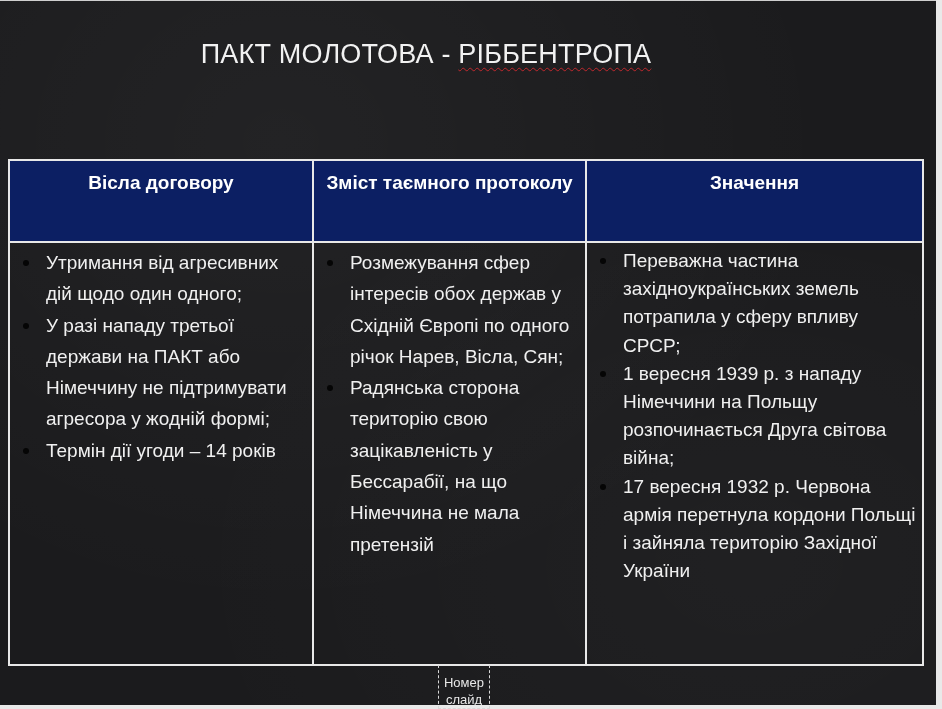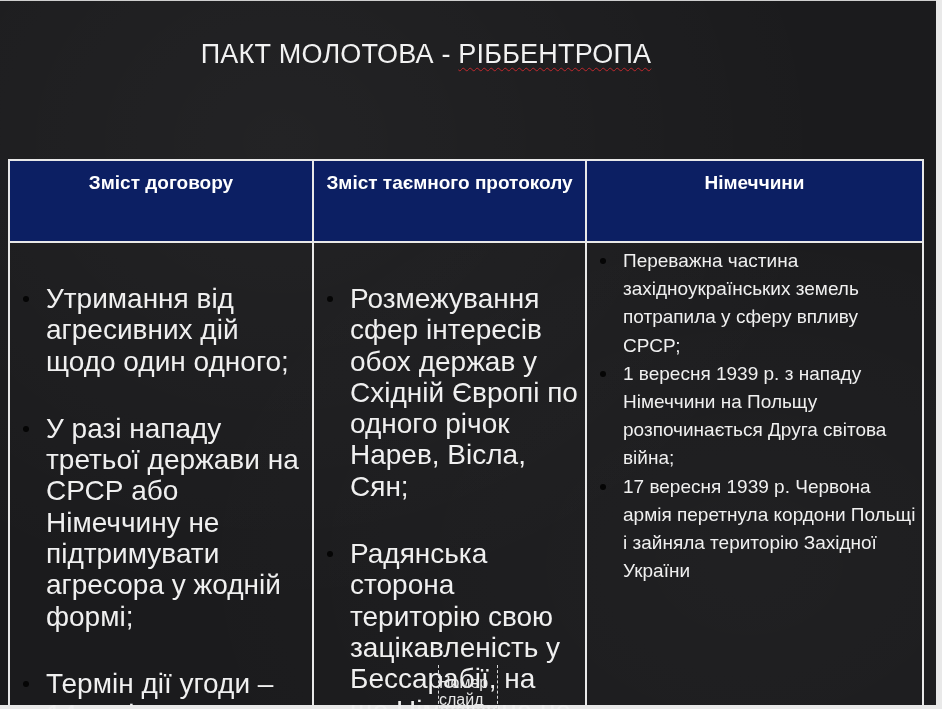--- a/index.html
+++ b/index.html
@@ -61,78 +61,78 @@
     position: relative;
     padding-left: 30px;
   }
   ul.items li::before {
     content: "";
     position: absolute; left: 7px;
     width: 6px; height: 6px; border-radius: 50%;
     background: #050505;
   }
   .col-a ul.items li, .col-b ul.items li {
-    font-size: 28px; line-height: 31.3px; margin-top: 36px;
+    font-size: 19px; line-height: 31.3px;
   }
   .col-a ul.items li::before, .col-b ul.items li::before { top: 13px; }
   .col-c ul.items li {
     font-size: 19px; line-height: 28.2px;
   }
   .col-c ul.items li::before { top: 11px; }
   .slide-num {
     position: absolute; left: 438px; top: 664px;
-    width: 60px; height: 44px;
+    width: 52px; height: 44px;
     border: 1px dashed #d8d8d8;
     border-top: none;
-    color: #e8e8e8; font-size: 16px; line-height: 17px;
-    padding-top: 9px; box-sizing: border-box;
+    color: #e8e8e8; font-size: 13px; line-height: 17px;
+    text-align: center; padding-top: 9px; box-sizing: border-box;
   }
 </style>
 </head>
 <body>
 
 <div class="slide">
 
   <div class="title">
     <div><span>ПАКТ МОЛОТОВА - </span><span class="spell">РІББЕНТРОПА</span></div>
   </div>
 
   <table class="pact">
     <colgroup>
       <col style="width:304px">
       <col style="width:273px">
       <col style="width:337px">
     </colgroup>
     <thead>
       <tr>
-        <th>Зміст договору</th>
+        <th>Вісла договору</th>
         <th>Зміст таємного протоколу</th>
-        <th>Німеччини</th>
+        <th>Значення</th>
       </tr>
     </thead>
     <tbody>
       <tr>
         <td class="col-a">
           <ul class="items">
             <li>Утримання від агресивних дій щодо один одного;</li>
-            <li>У разі нападу третьої держави на СРСР або Німеччину не підтримувати агресора у жодній формі;</li>
+            <li>У разі нападу третьої держави на ПАКТ або Німеччину не підтримувати агресора у жодній формі;</li>
             <li>Термін дії  угоди – 14 років</li>
           </ul>
         </td>
         <td class="col-b">
           <ul class="items">
             <li>Розмежування сфер інтересів обох держав у Східній Європі по одного річок Нарев, Вісла, Сян;</li>
             <li>Радянська сторона територію свою зацікавленість у Бессарабії, на що Німеччина не мала претензій</li>
           </ul>
         </td>
         <td class="col-c">
           <ul class="items">
             <li>Переважна частина західноукраїнських земель потрапила у сферу впливу СРСР;</li>
             <li>1 вересня 1939 р. з нападу Німеччини  на  Польщу розпочинається Друга світова війна;</li>
-            <li>17 вересня 1939 р. Червона армія перетнула кордони Польщі і зайняла територію Західної України</li>
+            <li>17 вересня 1932 р. Червона армія перетнула кордони Польщі і зайняла територію Західної України</li>
           </ul>
         </td>
       </tr>
     </tbody>
   </table>
 
   <div class="slide-num">Номер слайд</div>
 </div>
 
 </body></html>

